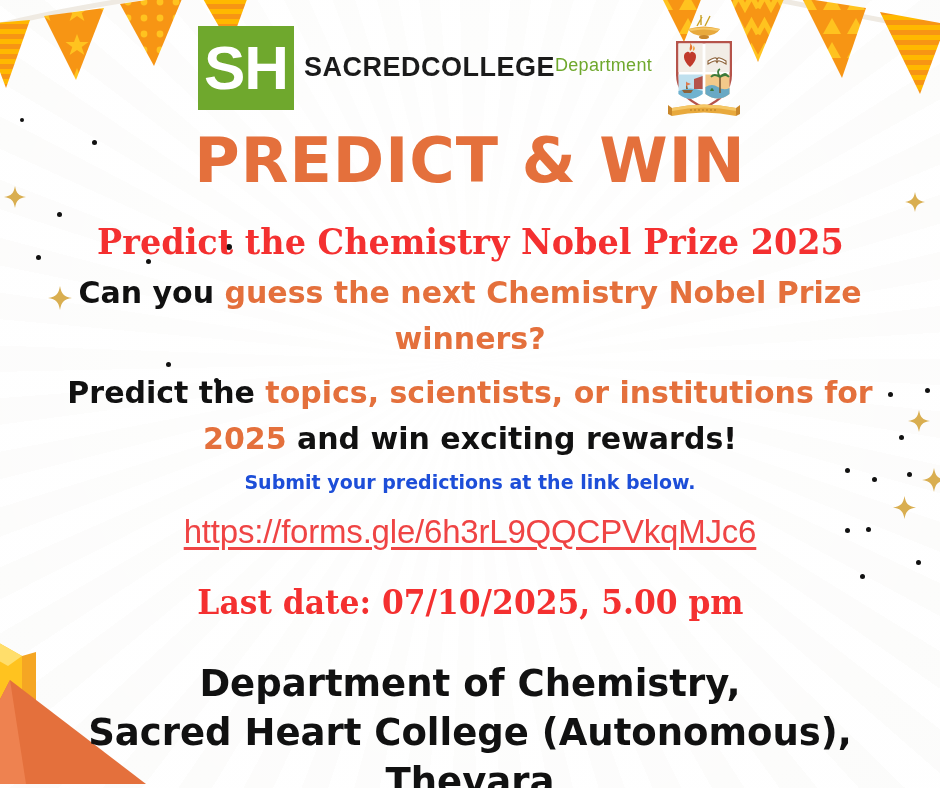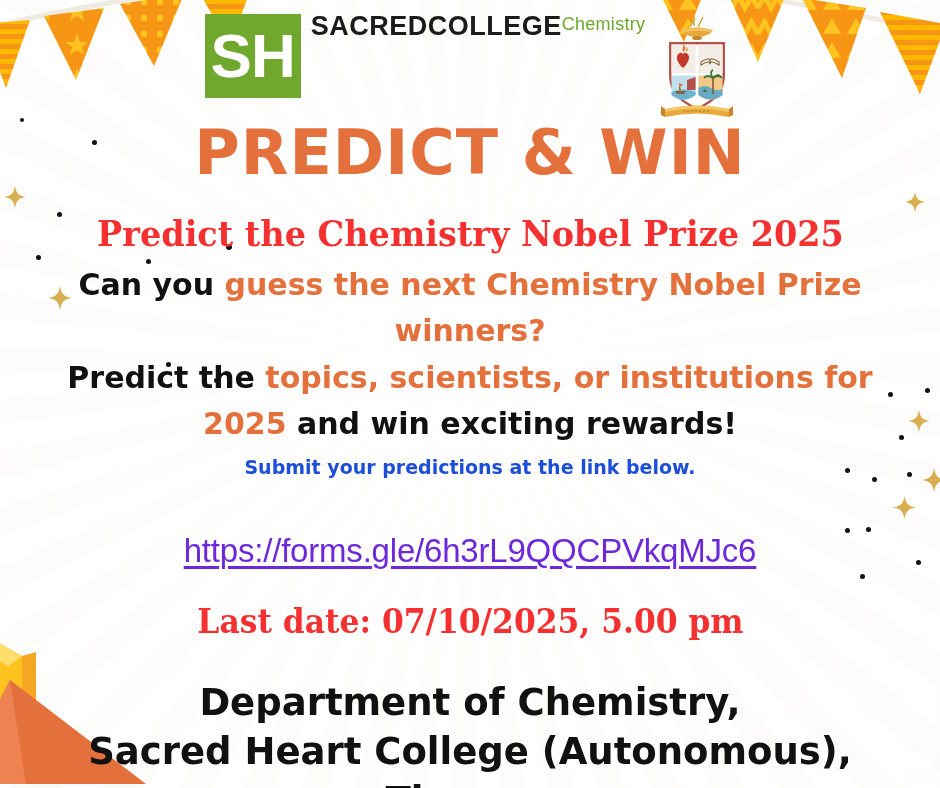--- a/index.html
+++ b/index.html
@@ -47,21 +47,21 @@
 
   
   .content {
     position: absolute; inset: 0;
     display: flex; flex-direction: column; align-items: center;
     padding-top: 14px;
   }
 
   
   .logo-row {
-    display: flex; align-items: flex-start; gap: 10px;
+    display: flex; align-items: center; gap: 10px;
     height: 108px;
   }
   .sh-box {
     width: 96px; height: 84px;
     background: #6FA82D;
     color: #ffffff;
     font-weight: bold;
     font-size: 62px;
     letter-spacing: -1px;
     display: flex; align-items: center; justify-content: center;
@@ -83,20 +83,21 @@
   }
   .crest { width: 76px; height: 110px; margin-left: 4px; }
 
   
   .headline {
     font-family: "DejaVu Sans", sans-serif;
     font-weight: bold;
     font-size: 62px;
     color: #E4703C;
     letter-spacing: 1px;
+    margin-top: 8px;
     line-height: 1;
     white-space: nowrap;
   }
 
   
   .subtitle {
     font-family: "DejaVu Serif", serif;
     font-weight: bold;
     font-size: 36px;
     color: #F43030;
@@ -109,38 +110,38 @@
   .body-block {
     width: 820px;
     text-align: center;
     font-family: "DejaVu Sans", sans-serif;
     font-weight: bold;
     font-size: 30px;
     color: #111111;
     line-height: 1.52;
     margin-top: 8px;
   }
-  .body-block.second { margin-top: 2px; }
+  .body-block.second { margin-top: 9px; }
   .or { color: #E4703C; }
 
   .submit-line {
     font-family: "DejaVu Sans", sans-serif;
     font-weight: bold;
     font-size: 19px;
     color: #1d4ed8;
     margin-top: 10px;
   }
 
   .url {
     font-family: "Liberation Sans", sans-serif;
     font-size: 33px;
-    color: #6d28d9;
+    color: #ef4444;
     text-decoration: underline;
     text-underline-offset: 4px;
-    margin-top: 54px;
+    margin-top: 20px;
     letter-spacing: -.2px;
   }
 
   .lastdate {
     font-family: "DejaVu Serif", serif;
     font-weight: bold;
     font-size: 33px;
     color: #F43030;
     margin-top: 32px;
     transform: scaleX(.95);
@@ -269,21 +270,21 @@
     <span class="dot" style="left:916px; top:560px; width:5px; height:5px;"></span>
   </div>
 
   <div class="content">
 
     <div class="logo-row">
       <div class="sh-box">SH</div>
       <div class="sh-words">
         <span class="w">SACRED</span>
         <span class="w">COLLEGE</span>
-        <span class="auto">Chemistry</span>
+        <span class="auto">Department</span>
       </div>
       <svg class="crest" viewBox="0 0 76 110">
 
         <path d="M31 13 L36 4 M39 13 L44 3 M35 12 L35 2" stroke="#C9A227" stroke-width="1.4" fill="none"></path>
         <path d="M22 16 Q38 11 54 16 Q50 23 38 23 Q26 23 22 16 Z" fill="#E8A93C"></path>
         <path d="M22 16 Q38 13 54 16 L51 18 Q38 15 25 18 Z" fill="#F5C766"></path>
         <ellipse cx="38" cy="24" rx="5" ry="2" fill="#C9872B"></ellipse>
 
         <path d="M10 28 L66 28 L66 62 Q66 84 38 96 Q10 84 10 62 Z" fill="#B5534A"></path>
         <path d="M12.5 30.5 L63.5 30.5 L63.5 62 Q63.5 82.5 38 93.4 Q12.5 82.5 12.5 62 Z" fill="#ffffff"></path>

